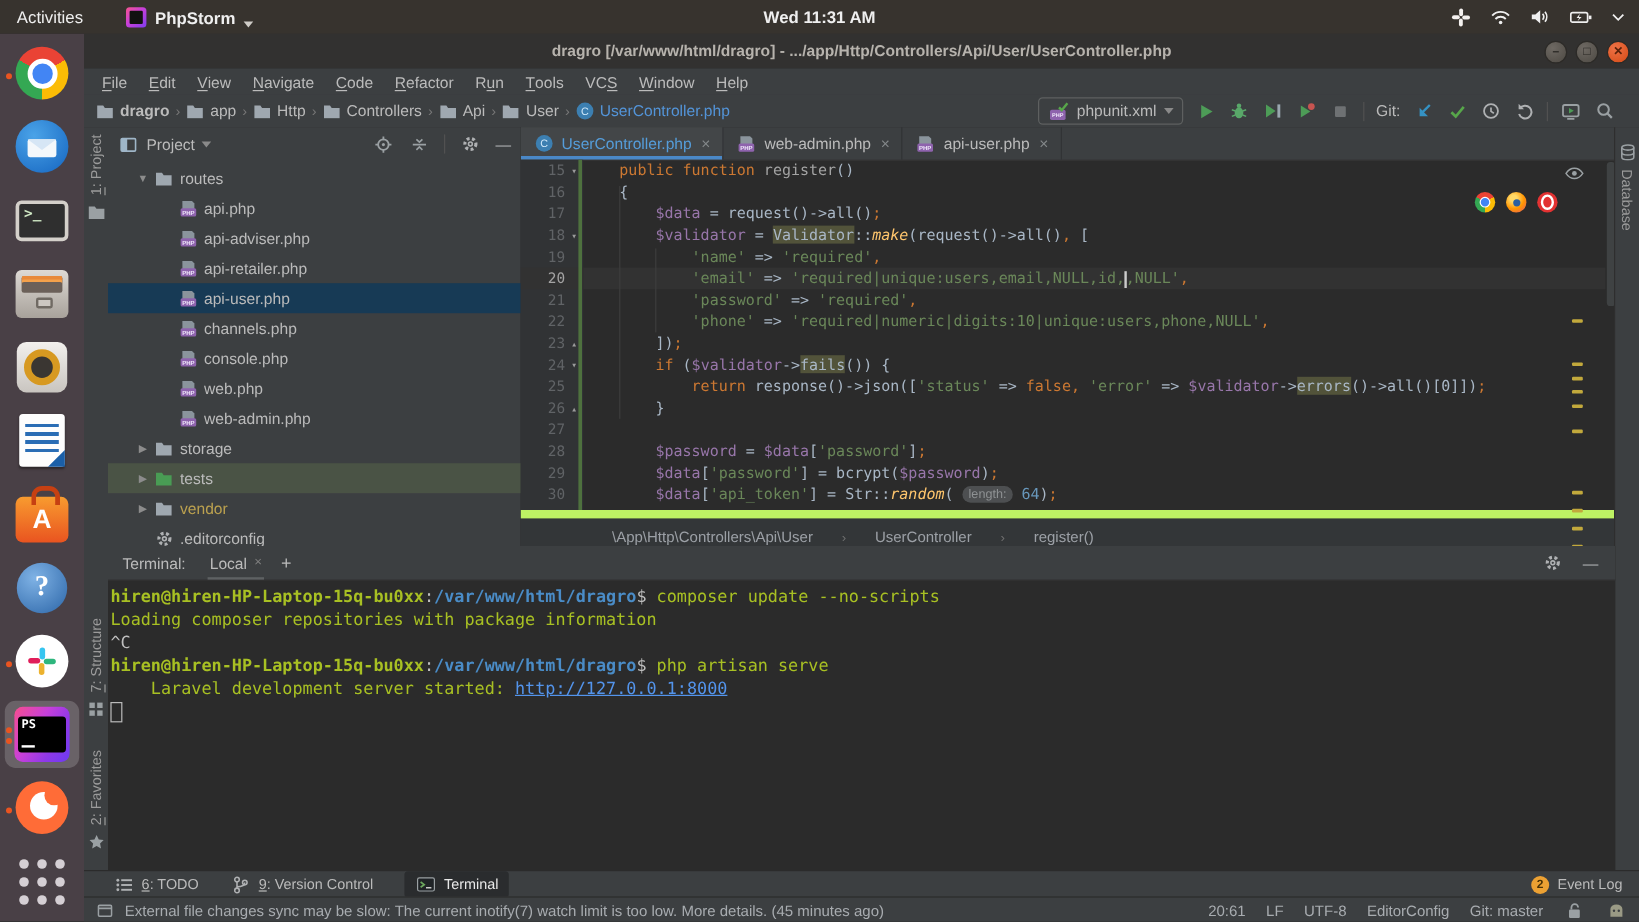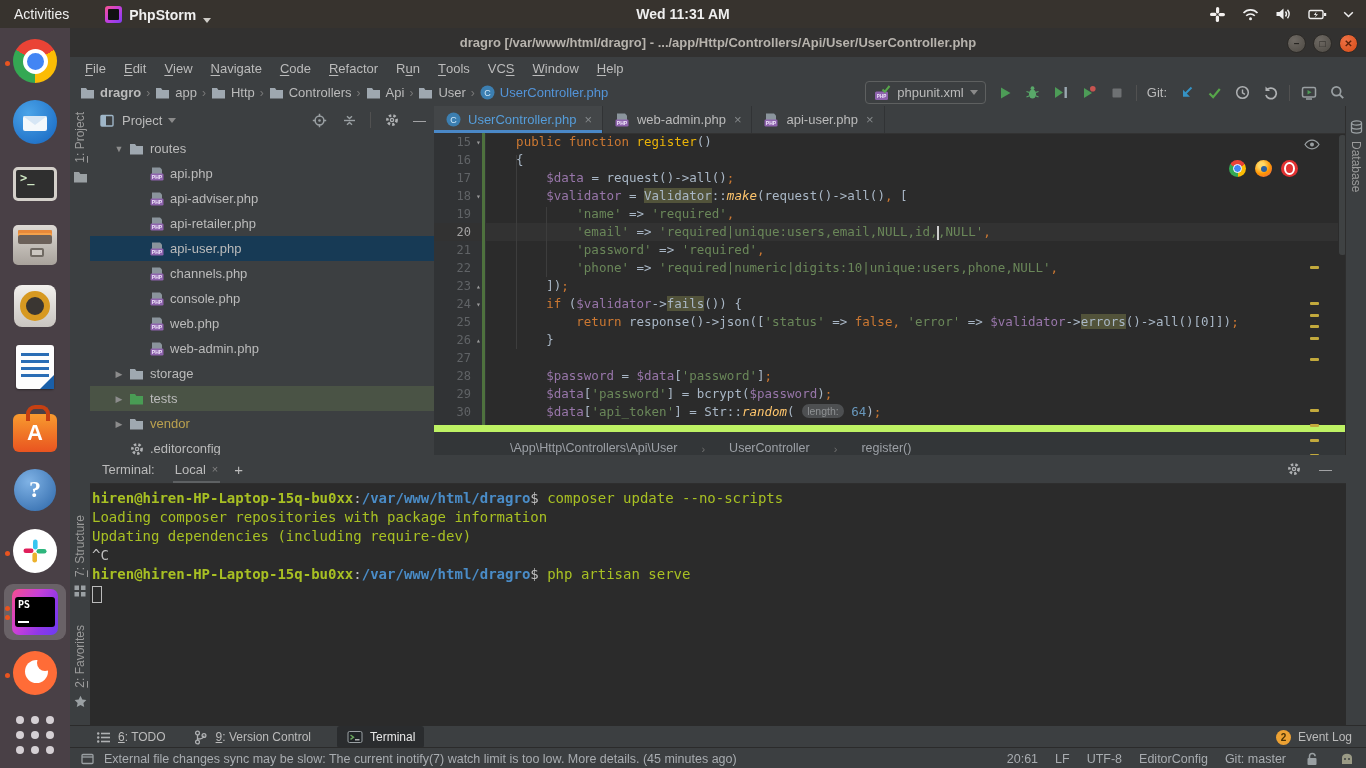--- a/index.html
+++ b/index.html
@@ -111,21 +111,21 @@
   .gl{height:18px;display:flex;align-items:center;justify-content:flex-end;color:#606366;font-size:12px;}
   .gl .num{text-align:right;}
   .gl .fold{width:15px;text-align:center;color:#9b9b9b;font-size:8px;}
   .gl.cur{background:#323232;}
   .gl.cur .num{color:#a4a3a3;}
   .changebar{position:absolute;right:1px;top:0;bottom:0;width:3px;background:#4e713e;}
   .codecol{flex:1;position:relative;}
   .cl{height:18px;line-height:18px;white-space:pre;color:#a9b7c6;}
   .cl.cur{background:#323232;}
   .iguide{position:absolute;width:1px;background:#3d3d3d;}
-  .tok-p{color:#a9b7c6;} .tok-k{color:#cc7832;} .tok-d{color:#eab308;text-align:right;} .tok-v{color:#9876aa;}
+  .tok-p{color:#a9b7c6;} .tok-k{color:#cc7832;} .tok-d{color:#a3a3a3;text-align:right;} .tok-v{color:#9876aa;}
   .tok-s{color:#6a8759;} .tok-n{color:#6897bb;} .tok-i{color:#ffc66d;font-style:italic;}
   .tok-h{color:#a9b7c6;background:#52533a;}
   .tok-hint{display:inline-block;background:#4d4f51;color:#8e9193;border-radius:7px;padding:0 5px;
     font-family:"Liberation Sans",sans-serif;font-size:10.5px;line-height:14px;transform:translateY(-1px);}
   .caret{display:inline-block;width:1.5px;height:14px;background:#ccc;vertical-align:middle;margin:0 -.5px;}
   .ebread{position:absolute;left:0;bottom:0;right:0;height:23px;background:#333638;border-top:7px solid #bef264;
     display:flex;align-items:flex-end;padding-left:76px;gap:24px;color:#9ca0a6;font-size:12.5px;}
   .ebread .esep{color:#707070;font-size:11px;}
   #browsers{position:absolute;right:48px;top:54px;display:flex;gap:9px;}
   .bico{width:17px;height:17px;border-radius:50%;position:relative;}
@@ -827,23 +827,23 @@
                 <circle cx="7" cy="7" r="4.6" fill="none" stroke="#afb1b3" stroke-width="2.6" stroke-dasharray="2.4 2.1"></circle>
                 <circle cx="7" cy="7" r="1.6" fill="none" stroke="#afb1b3" stroke-width="1.3"></circle>
               </svg>
             </span>
           <span>—</span>
         </span>
       </div>
       <div class="tbody" id="tbody">
           <div class="trowt"><span class="tk-u">hiren@hiren-HP-Laptop-15q-bu0xx</span><span class="tk-w">:</span><span class="tk-b">/var/www/html/dragro</span><span class="tk-w">$ </span><span class="tk-g">composer update --no-scripts</span></div>
           <div class="trowt"><span class="tk-g">Loading composer repositories with package information</span></div>
-          <div class="trowt"><span class="tk-g">Updating dependencies (including require-dev)</span></div>
           <div class="trowt"><span class="tk-w">^C</span></div>
           <div class="trowt"><span class="tk-u">hiren@hiren-HP-Laptop-15q-bu0xx</span><span class="tk-w">:</span><span class="tk-b">/var/www/html/dragro</span><span class="tk-w">$ </span><span class="tk-g">php artisan serve</span></div>
+          <div class="trowt"><span class="tk-g">    Laravel development server started: </span><span class="tk-l">http://127.0.0.1:8000</span></div>
           <div class="trowt"><span class="cursorbox"></span></div>
         </div>
     </div>
 
     <div class="bottombar" id="bottombar">
         <span class="bitem">
           <span class="tbico">
             <svg width="15" height="13" viewBox="0 0 15 13">
               <g fill="#afb1b3">
                 <circle cx="2.2" cy="2.5" r="1.2"></circle>

